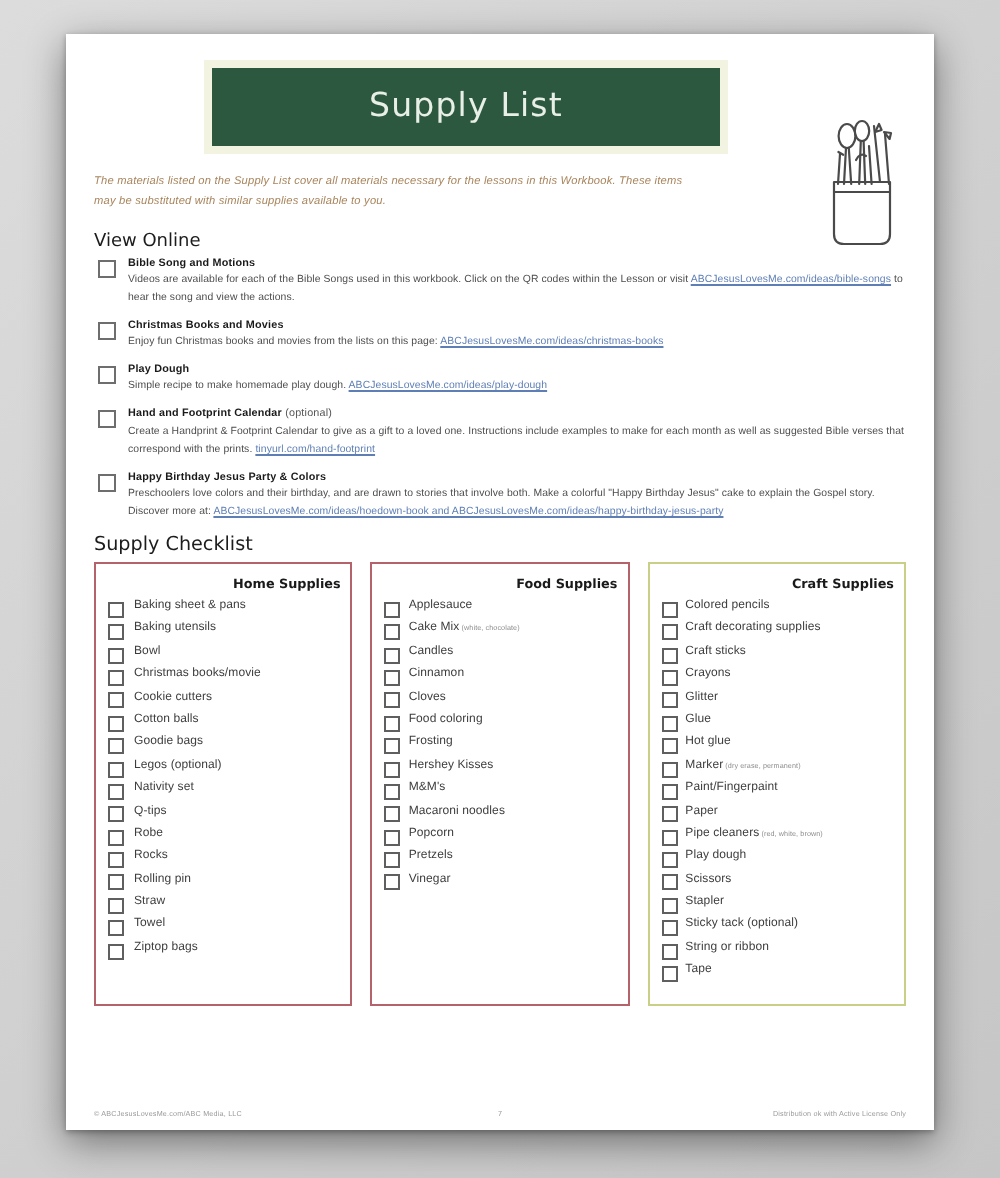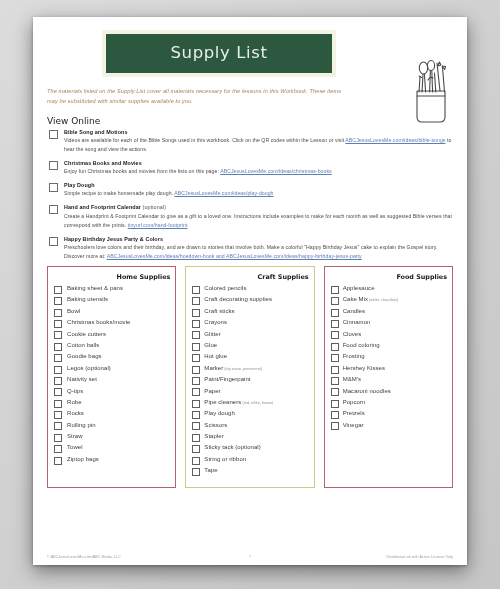--- a/index.html
+++ b/index.html
@@ -35,21 +35,21 @@
     padding: 10px 14px 0 14px;
     box-sizing: border-box;
   }
 
   
   .banner-wrap {
     position: relative;
     margin: 3px 0 0 0;
     padding: 4px;
     background: #f3f3e2;
-    width: 234px;
+    width: 262px;
     margin-left: 55px;
     box-sizing: border-box;
   }
   .banner {
     background: #2d5840;
     text-align: center;
     padding: 9px 0 11px 0;
   }
   .banner-title {
     color: #e8efe6;
@@ -256,20 +256,21 @@
         </div>
 
         <div class="vo-item">
           <div class="vo-box"></div>
           <div class="vo-title">Happy Birthday Jesus Party &amp;  Colors</div>
           <div class="vo-body"><span>Preschoolers love colors and their birthday, and are drawn to stories that involve both. Make a colorful "Happy Birthday Jesus" cake to explain the Gospel story.  Discover more at:  </span><span class="lnk">ABCJesusLovesMe.com/ideas/hoedown-book and ABCJesusLovesMe.com/ideas/happy-birthday-jesus-party</span></div>
         </div>
 
       </div>
 
+      <h2 class="sec checklist">Supply Checklist</h2>
 
       <div class="cols">
 
         <div class="col home" style="border-color: rgb(181, 99, 106);">
           <div class="col-title">Home Supplies</div>
           <div class="ck">
               <div class="ck-box"></div>
               <div class="ck-label">Baking sheet &amp; pans</div>
             </div>
           <div class="ck">
@@ -327,20 +328,76 @@
           <div class="ck">
               <div class="ck-box"></div>
               <div class="ck-label">Towel</div>
             </div>
           <div class="ck">
               <div class="ck-box"></div>
               <div class="ck-label">Ziptop bags</div>
             </div>
         </div>
 
+        <div class="col food" style="border-color: rgb(181, 99, 106);">
+          <div class="col-title">Food Supplies</div>
+          <div class="ck">
+              <div class="ck-box"></div>
+              <div class="ck-label">Applesauce</div>
+            </div>
+          <div class="ck">
+              <div class="ck-box"></div>
+              <div class="ck-label"><span>Cake Mix</span><span class="ck-note"> (white, chocolate)</span></div>
+            </div>
+          <div class="ck">
+              <div class="ck-box"></div>
+              <div class="ck-label">Candles</div>
+            </div>
+          <div class="ck">
+              <div class="ck-box"></div>
+              <div class="ck-label">Cinnamon</div>
+            </div>
+          <div class="ck">
+              <div class="ck-box"></div>
+              <div class="ck-label">Cloves</div>
+            </div>
+          <div class="ck">
+              <div class="ck-box"></div>
+              <div class="ck-label">Food coloring</div>
+            </div>
+          <div class="ck">
+              <div class="ck-box"></div>
+              <div class="ck-label">Frosting</div>
+            </div>
+          <div class="ck">
+              <div class="ck-box"></div>
+              <div class="ck-label">Hershey Kisses</div>
+            </div>
+          <div class="ck">
+              <div class="ck-box"></div>
+              <div class="ck-label">M&amp;M's</div>
+            </div>
+          <div class="ck">
+              <div class="ck-box"></div>
+              <div class="ck-label">Macaroni noodles</div>
+            </div>
+          <div class="ck">
+              <div class="ck-box"></div>
+              <div class="ck-label">Popcorn</div>
+            </div>
+          <div class="ck">
+              <div class="ck-box"></div>
+              <div class="ck-label">Pretzels</div>
+            </div>
+          <div class="ck">
+              <div class="ck-box"></div>
+              <div class="ck-label">Vinegar</div>
+            </div>
+        </div>
+
         <div class="col craft" style="border-color: rgb(201, 207, 134);">
           <div class="col-title">Craft Supplies</div>
           <div class="ck">
               <div class="ck-box"></div>
               <div class="ck-label">Colored pencils</div>
             </div>
           <div class="ck">
               <div class="ck-box"></div>
               <div class="ck-label">Craft decorating supplies</div>
             </div>
@@ -396,76 +453,20 @@
               <div class="ck-box"></div>
               <div class="ck-label">Sticky tack (optional)</div>
             </div>
           <div class="ck">
               <div class="ck-box"></div>
               <div class="ck-label">String or ribbon</div>
             </div>
           <div class="ck">
               <div class="ck-box"></div>
               <div class="ck-label">Tape</div>
-            </div>
-        </div>
-
-        <div class="col food" style="border-color: rgb(181, 99, 106);">
-          <div class="col-title">Food Supplies</div>
-          <div class="ck">
-              <div class="ck-box"></div>
-              <div class="ck-label">Applesauce</div>
-            </div>
-          <div class="ck">
-              <div class="ck-box"></div>
-              <div class="ck-label"><span>Cake Mix</span><span class="ck-note"> (white, chocolate)</span></div>
-            </div>
-          <div class="ck">
-              <div class="ck-box"></div>
-              <div class="ck-label">Candles</div>
-            </div>
-          <div class="ck">
-              <div class="ck-box"></div>
-              <div class="ck-label">Cinnamon</div>
-            </div>
-          <div class="ck">
-              <div class="ck-box"></div>
-              <div class="ck-label">Cloves</div>
-            </div>
-          <div class="ck">
-              <div class="ck-box"></div>
-              <div class="ck-label">Food coloring</div>
-            </div>
-          <div class="ck">
-              <div class="ck-box"></div>
-              <div class="ck-label">Frosting</div>
-            </div>
-          <div class="ck">
-              <div class="ck-box"></div>
-              <div class="ck-label">Hershey Kisses</div>
-            </div>
-          <div class="ck">
-              <div class="ck-box"></div>
-              <div class="ck-label">M&amp;M's</div>
-            </div>
-          <div class="ck">
-              <div class="ck-box"></div>
-              <div class="ck-label">Macaroni noodles</div>
-            </div>
-          <div class="ck">
-              <div class="ck-box"></div>
-              <div class="ck-label">Popcorn</div>
-            </div>
-          <div class="ck">
-              <div class="ck-box"></div>
-              <div class="ck-label">Pretzels</div>
-            </div>
-          <div class="ck">
-              <div class="ck-box"></div>
-              <div class="ck-label">Vinegar</div>
             </div>
         </div>
 
       </div>
 
     </div>
 
     <div class="footer">
       <div class="f-left">© ABCJesusLovesMe.com/ABC Media, LLC</div>
       <div class="f-mid">7</div>

